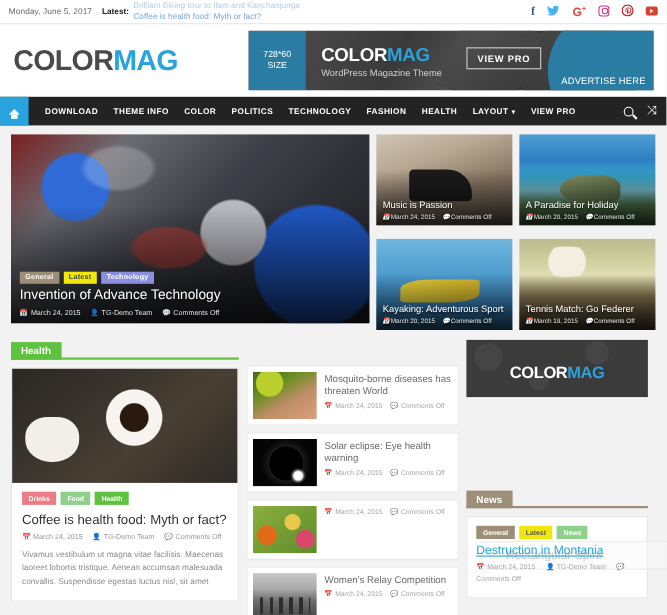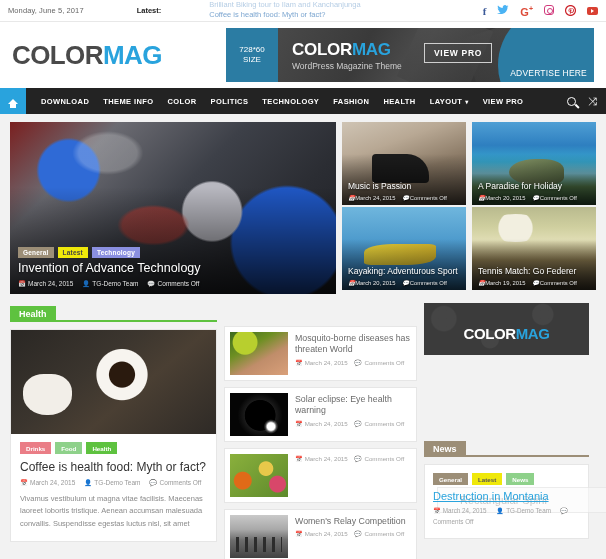--- a/index.html
+++ b/index.html
@@ -7,21 +7,21 @@
     width: 606px; height: 559px;
     font-family: "Liberation Sans", sans-serif;
     background: #f2f2f2;
     overflow: hidden;
   }
   .page { width: 606px; height: 559px; position: relative; background:#f2f2f2; }
 
   
   .topbar {
     height: 22px; background:#fff; border-bottom:1px solid #e8e8e8;
-    display:flex; align-items:center; padding:0 8px; position:relative;gap:44px;
+    display:flex; align-items:center; padding:0 8px; position:relative;
   }
   .topbar-date { font-size:7.5px; color:#666; letter-spacing:.1px; white-space:nowrap; }
   .topbar-latest-label { font-size:7.5px; color:#222; font-weight:bold; margin-left:9px; white-space:nowrap; }
   .ticker { margin-left:4px; position:relative; width:190px; height:22px; overflow:hidden; }
   .ticker-item {
     position:absolute; left:0; font-size:7.5px; color:#5a8fc4; white-space:nowrap;
     font-style:normal;
   }
   .ticker-out { top:0px; opacity:.45; filter: blur(.7px); }
   .ticker-in  { top:10px; opacity:.8; filter: blur(.55px); }
@@ -81,21 +81,21 @@
   .nav-item { color:#fff; font-size:7.5px; font-weight:bold; letter-spacing:.4px; padding:0 7px; white-space:nowrap; cursor:pointer; }
   .caret { display:inline-block; margin-left:3px; font-size:6px; }
   .nav-right { position:absolute; right:9px; display:flex; align-items:center; gap:12px; }
   .search-ic { width:9px;height:9px;border:1.6px solid #fff;border-radius:50%;position:relative;display:inline-block; }
   .search-ic::after{content:"";position:absolute;width:1.6px;height:4.5px;background:#fff;right:-2px;bottom:-3.5px;transform:rotate(-45deg);}
   .shuffle-ic { color:#fff; font-size:11px; line-height:1; }
 
   
   .featured { display:flex; gap:6px; padding:8px 10px 0 10px; }
   .feat-main { width:326px; height:172px; position:relative; overflow:hidden; }
-  .feat-right { display:flex; flex-direction:column; gap:2px; }
+  .feat-right { display:flex; flex-direction:column; gap:12px; }
   .feat-row { display:flex; gap:6px; }
   .feat-sm { width:124px; height:83px; position:relative; overflow:hidden; }
   .ov-grad { position:absolute; left:0; right:0; bottom:0; height:62%;
     background:linear-gradient(to top, rgba(0,0,0,.78), rgba(0,0,0,0)); }
   .badges { position:absolute; left:8px; bottom:36px; display:flex; gap:4px; z-index:4; }
   .badge { font-size:6.5px; color:#fff; padding:2px 5px; font-weight:bold; letter-spacing:.2px; }
   .b-general { background:#9c8e77; }
   .b-latest  { background:#efe80a; color:#444; }
   .b-tech    { background:#8a8fe0; }
   .feat-title { position:absolute; left:8px; bottom:19px; color:#fff; font-size:12.5px; z-index:4; text-shadow:0 1px 2px rgba(0,0,0,.6); }

